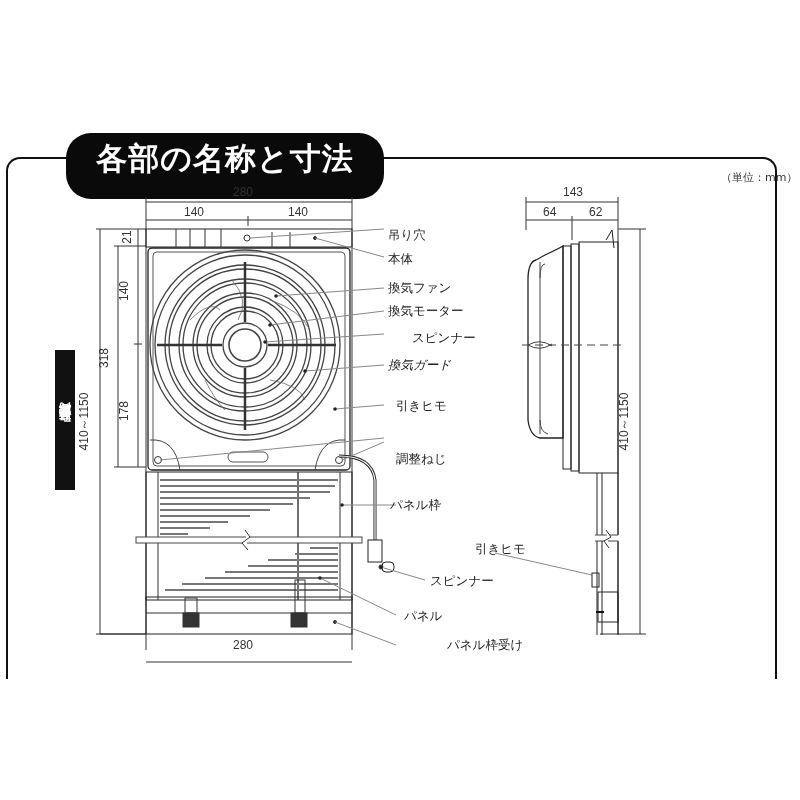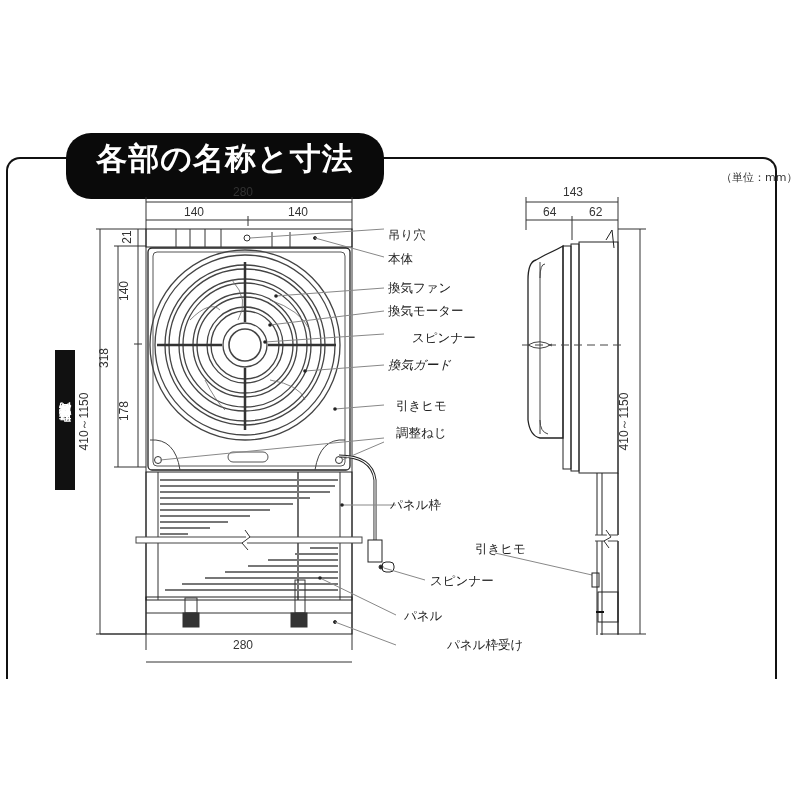--- a/index.html
+++ b/index.html
@@ -197,21 +197,21 @@
 <div class="dimv" style="left:94px;top:351px;">318</div>
 <div class="dimv" style="left:56px;top:413px;">410～1150</div>
 
 <div class="lbl" style="left:388px;top:227px;">吊り穴</div>
 <div class="lbl" style="left:388px;top:251px;">本体</div>
 <div class="lbl" style="left:388px;top:280px;">換気ファン</div>
 <div class="lbl" style="left:388px;top:303px;">換気モーター</div>
 <div class="lbl" style="left:388px;top:330px;margin-left:24px;">スピンナー</div>
 <div class="lbl" style="left:388px;top:357px;font-style:italic;">換気ガード</div>
 <div class="lbl" style="left:396px;top:398px;">引きヒモ</div>
-<div class="lbl" style="left:396px;top:425px;">調整ねじ</div>
+<div class="lbl" style="left:396px;top:451px;">調整ねじ</div>
 <div class="lbl" style="left:390px;top:497px;">パネル枠</div>
 <div class="lbl" style="left:430px;top:573px;">スピンナー</div>
 <div class="lbl" style="left:404px;top:608px;">パネル</div>
 <div class="lbl" style="left:404px;top:637px;margin-left:43px;">パネル枠受け</div>
 
 <div class="dim" style="left:563px;top:185px;">143</div>
 <div class="dim" style="left:543px;top:205px;">64</div>
 <div class="dim" style="left:589px;top:205px;">62</div>
 <div class="dimv" style="left:596px;top:413px;">410～1150</div>
 <div class="lbl" style="left:475px;top:541px;">引きヒモ</div>

